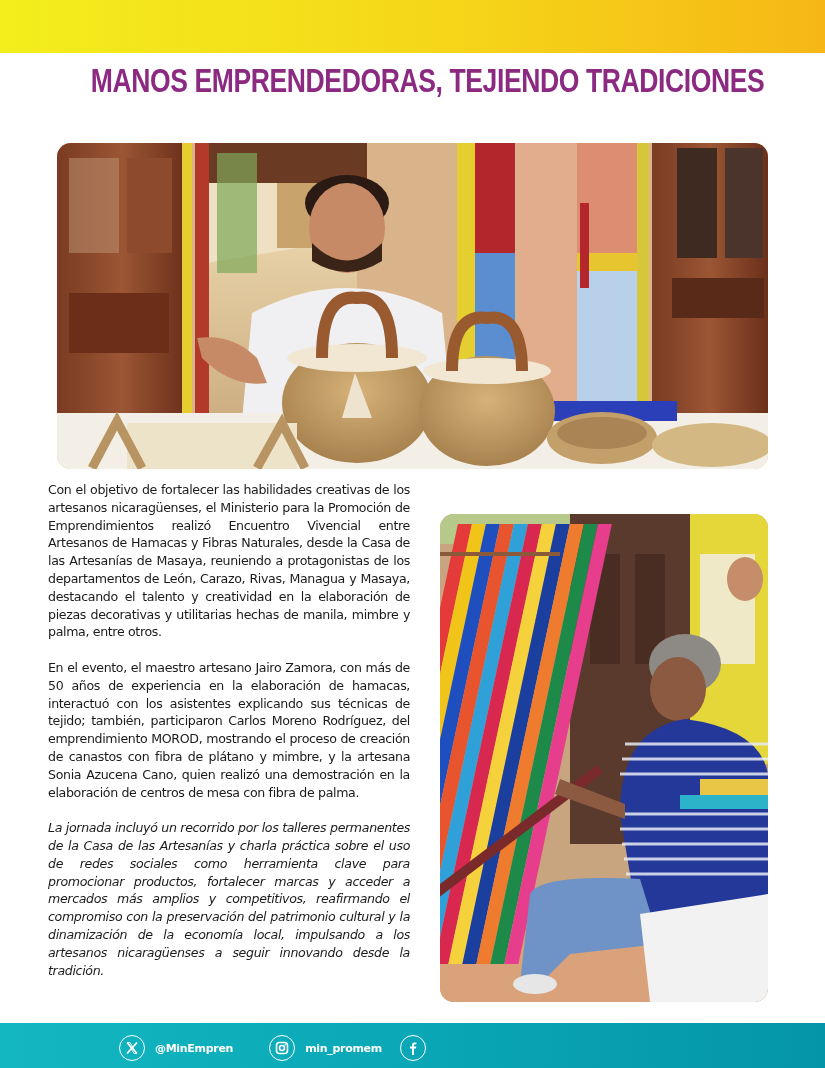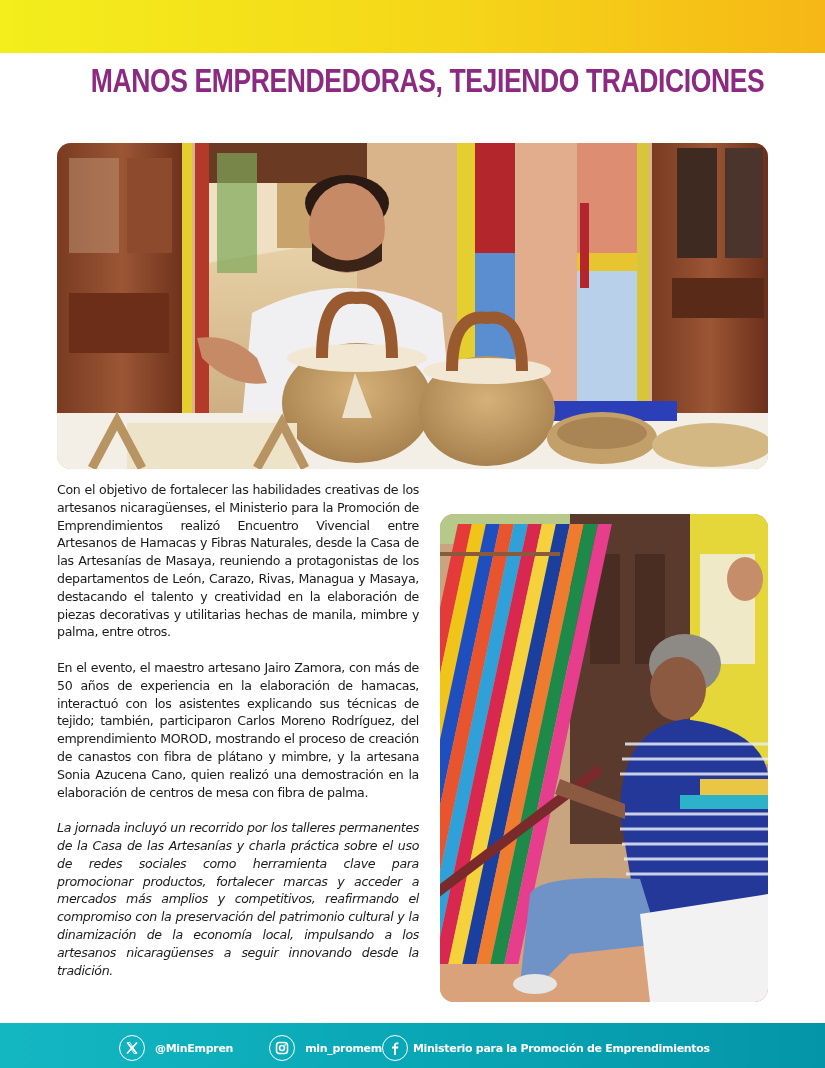--- a/index.html
+++ b/index.html
@@ -19,42 +19,42 @@
   }
 
   .photo {
     position: absolute; border-radius: 14px; overflow: hidden;
   }
   .photo-top { left: 57px; top: 143px; width: 711px; height: 326px; }
   .photo-side { left: 440px; top: 514px; width: 328px; height: 488px; }
   .photo svg { display: block; width: 100%; height: 100%; }
 
   .article {
-    position: absolute; left: 57px; top: 481px; width: 362px;
+    position: absolute; left: 48px; top: 481px; width: 362px;
     font-family: "DejaVu Sans", sans-serif; font-size: 12.6px; line-height: 17.8px;
     color: #1b1b1b; text-align: justify; letter-spacing: -0.35px;
   }
   .article p { margin-bottom: 17.8px; }
   .article p:last-child { margin-bottom: 0; font-style: italic; }
 
   .footer {
     position: absolute; left: 0; top: 1023px; width: 825px; height: 50px;
     background: linear-gradient(90deg, #13b7c2 0%, #0aa7b6 50%, #0495a8 100%);
     display: flex; align-items: center; justify-content: flex-start;
     padding-left: 119px; color: #fff;
   }
   .f-item { display: flex; align-items: center; }
   .f-icon {
     width: 26px; height: 26px; border: 1.6px solid #fff; border-radius: 50%;
     display: flex; align-items: center; justify-content: center; margin-right: 10px;
   }
   .f-icon svg { width: 16px; height: 16px; }
   .f-label { font-family: "DejaVu Sans", sans-serif; font-weight: bold; font-size: 11px; letter-spacing: -0.3px; }
   .f-x { margin-right: 36px; }
-  .f-ig { margin-right: 0; }
+  .f-ig { margin-right: 18px; }
   .f-fb .f-icon { margin-right: 5px; }
 </style>
 </head>
 <body>
 
 <div class="top-band"></div>
 <h1 class="title">MANOS EMPRENDEDORAS, TEJIENDO TRADICIONES</h1>
 
 <div class="photo photo-top" title="Young artisan in white MOROD shirt smiling and presenting woven straw baskets with braided wooden handles on a table, colonial corridor with colorful walls and wooden doors behind">
   <svg viewBox="0 0 711 326" preserveAspectRatio="none">
@@ -206,15 +206,14 @@
         </svg>
     </span>
     <span class="f-label">min_promem</span>
   </div>
   <div class="f-item f-fb">
     <span class="f-icon">
       <svg viewBox="0 0 16 16">
           <path d="M9 15 L9 8.5 L11 8.5 L11.3 6.5 L9 6.5 L9 5.2 Q9 4.3 10 4.3 L11.4 4.3 L11.4 2.5 Q10.6 2.4 9.7 2.4 Q7 2.4 7 5 L7 6.5 L5 6.5 L5 8.5 L7 8.5 L7 15Z" fill="#fff"></path>
         </svg>
     </span>
-    <span class="f-label">Ministerio para la Promoción de Emprendimientos</span>
   </div>
 </div>
 
 </body></html>

